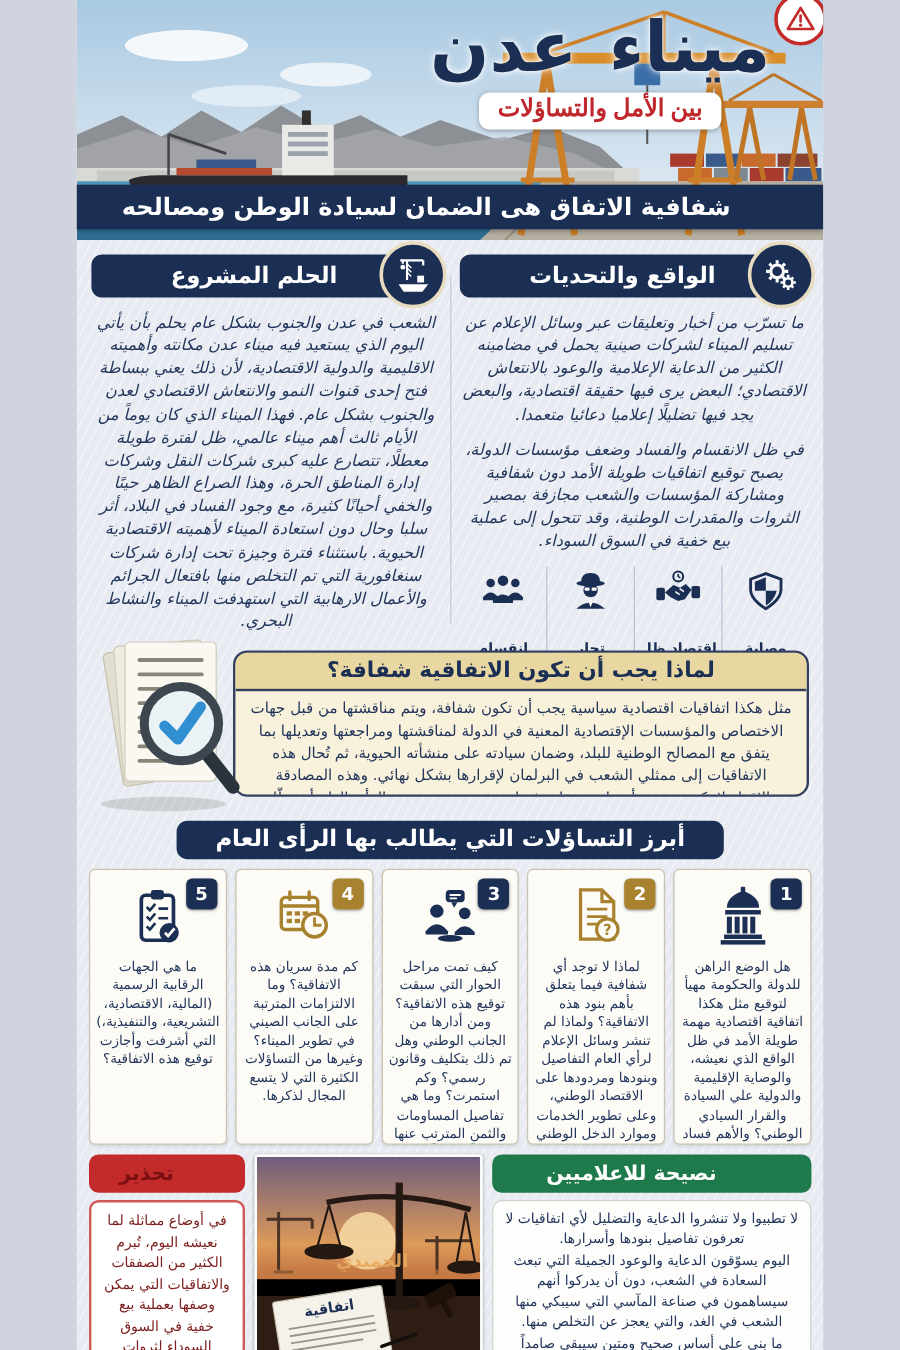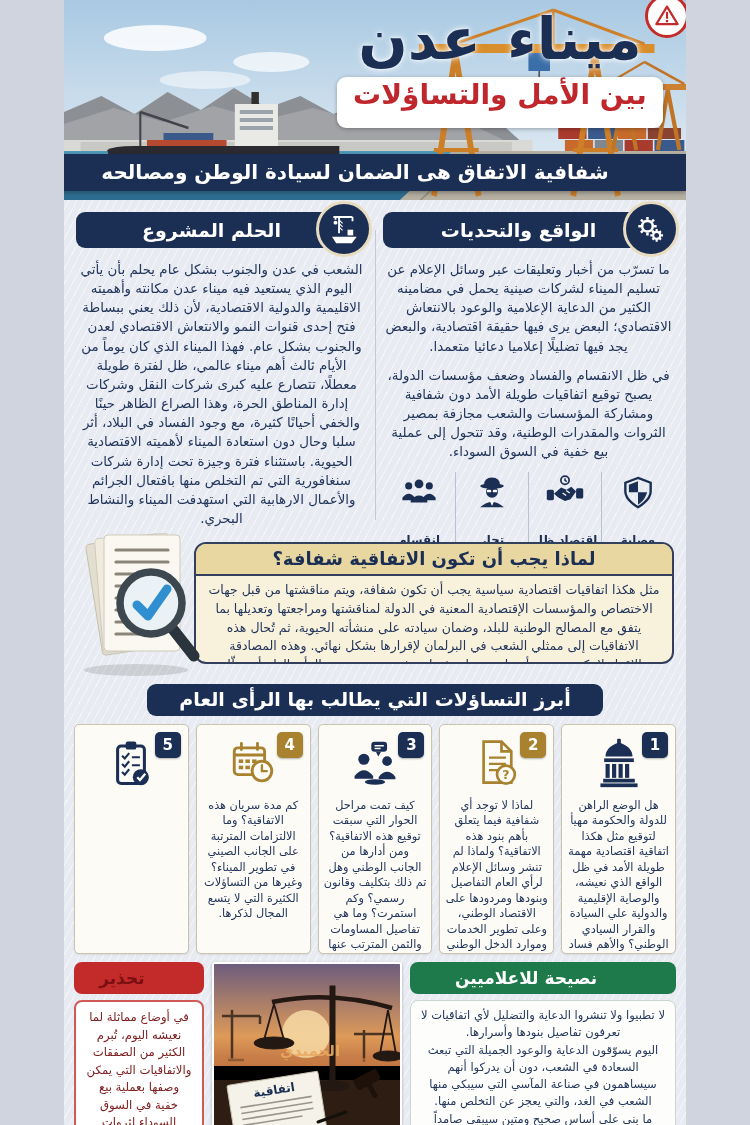--- a/index.html
+++ b/index.html
@@ -7,35 +7,35 @@
     display:flex;flex-direction:column;direction:rtl;
     font-family:"DejaVu Sans",sans-serif;
     background-color:#e8ebf1;
     background-image:repeating-linear-gradient(118deg,rgba(255,255,255,.5) 0 1px,rgba(255,255,255,0) 1px 7px);}
   
   .photo{flex:none;height:200px;position:relative;}
   .photo .scene{position:absolute;inset:0;width:100%;height:100%;}
   .title-block{position:absolute;top:2px;right:8px;width:356px;text-align:center;z-index:3;}
   .main-title{font-size:58px;font-weight:bold;color:#1b2e54;line-height:1.3;word-spacing:6px;
     text-shadow:0 0 7px rgba(255,255,255,.95),0 0 3px rgba(255,255,255,.9);}
-  .subtitle{display:inline-block;background:#fff;border-radius:9px;padding:1px 16px 17px;
-    color:#c0272d;font-weight:bold;font-size:28px;box-shadow:0 1px 4px rgba(0,0,0,.3);}
+  .subtitle{display:inline-block;background:#fff;border-radius:9px;padding:1px 16px 5px;
+    color:#c0272d;font-weight:bold;font-size:20px;box-shadow:0 1px 4px rgba(0,0,0,.3);font-family:Liberation Serif, serif;}
   .banner{position:absolute;bottom:9px;right:0;width:662px;background:#1b2e54;color:#fff;
     font-weight:bold;font-size:20px;text-align:center;padding:6px 0 7px;
     border-radius:20px 0 0 20px;z-index:3;box-shadow:0 2px 4px rgba(0,0,0,.3);}
   
   .columns{flex:none;height:322px;display:flex;gap:16px;padding:12px 12px 0;position:relative;}
   .columns::after{content:"";position:absolute;top:30px;bottom:14px;left:50%;width:1px;background:#c2cad8;}
   .col{flex:1;position:relative;min-width:0;}
   .col-head{position:relative;height:36px;margin-bottom:12px;}
   .col-bar{position:absolute;inset:0;background:#1b2e54;border-radius:9px;color:#fff;font-weight:bold;
     font-size:19px;text-align:center;line-height:36px;padding-left:28px;padding-right:48px;}
   .col-circle{position:absolute;top:-11px;right:-5px;width:56px;height:56px;border-radius:50%;
     background:#1b2e54;border:3px solid #e8dcc0;z-index:2;display:flex;align-items:center;justify-content:center;box-sizing:border-box;}
-  .col-body{color:#23365c;font-size:13.4px;line-height:1.43;text-align:center;}
+  .col-body{color:#23365c;font-size:13.4px;line-height:1.43;text-align:center;font-style:italic;}
   .col-body p{margin:0 0 10px;}
   .threats{display:flex;margin-top:2px;}
   .threat{flex:1;text-align:center;padding:2px 2px 0;}
   .threat:not(:first-child){border-right:1px solid #b9c2d4;}
   .threat svg{height:38px;}
   .threat-label{font-size:11.8px;font-weight:bold;color:#1b2e54;line-height:1.3;white-space:pre-line;margin-top:17px;}
   
   .why{flex:none;height:132px;position:relative;margin:8px 12px 0;}
   .why-box{margin-left:118px;height:122px;background:#f8f1db;border:2px solid #32405e;border-radius:12px;overflow:hidden;box-sizing:border-box;}
   .why-title{background:#e9d7a2;color:#1b2e54;font-weight:bold;font-size:18px;text-align:center;
@@ -360,20 +360,21 @@
           <rect x="22" y="4" width="12" height="9" rx="2.5" fill="#1b2e54"></rect>
           <g stroke="#1b2e54" stroke-width="2.4" fill="none">
             <path d="M18 20 l3 3 5-6 M29 21.5 H38"></path>
             <path d="M18 29 l3 3 5-6 M29 30.5 H38"></path>
             <path d="M18 38 l3 3 5-6"></path>
           </g>
           <circle cx="39" cy="44" r="9" fill="#1b2e54"></circle>
           <path d="M35 44 l3 3 6-7" stroke="#fcfbf6" stroke-width="2.6" fill="none"></path>
         </svg>
       </div>
+      <div class="card-text">ما هي الجهات الرقابية الرسمية (المالية، الاقتصادية، التشريعية، والتنفيذية،) التي أشرفت وأجازت توقيع هذه الاتفاقية؟</div>
     </div>
   </div>
 
   <div class="bottom">
 
     <div class="panel advice">
       <div class="panel-head">نصيحة للاعلاميين</div>
       <div class="head-circle">
         <svg viewBox="0 0 49 49" width="28" height="28">
           <rect x="20" y="7" width="9" height="17" rx="4.5" fill="#fff"></rect>

